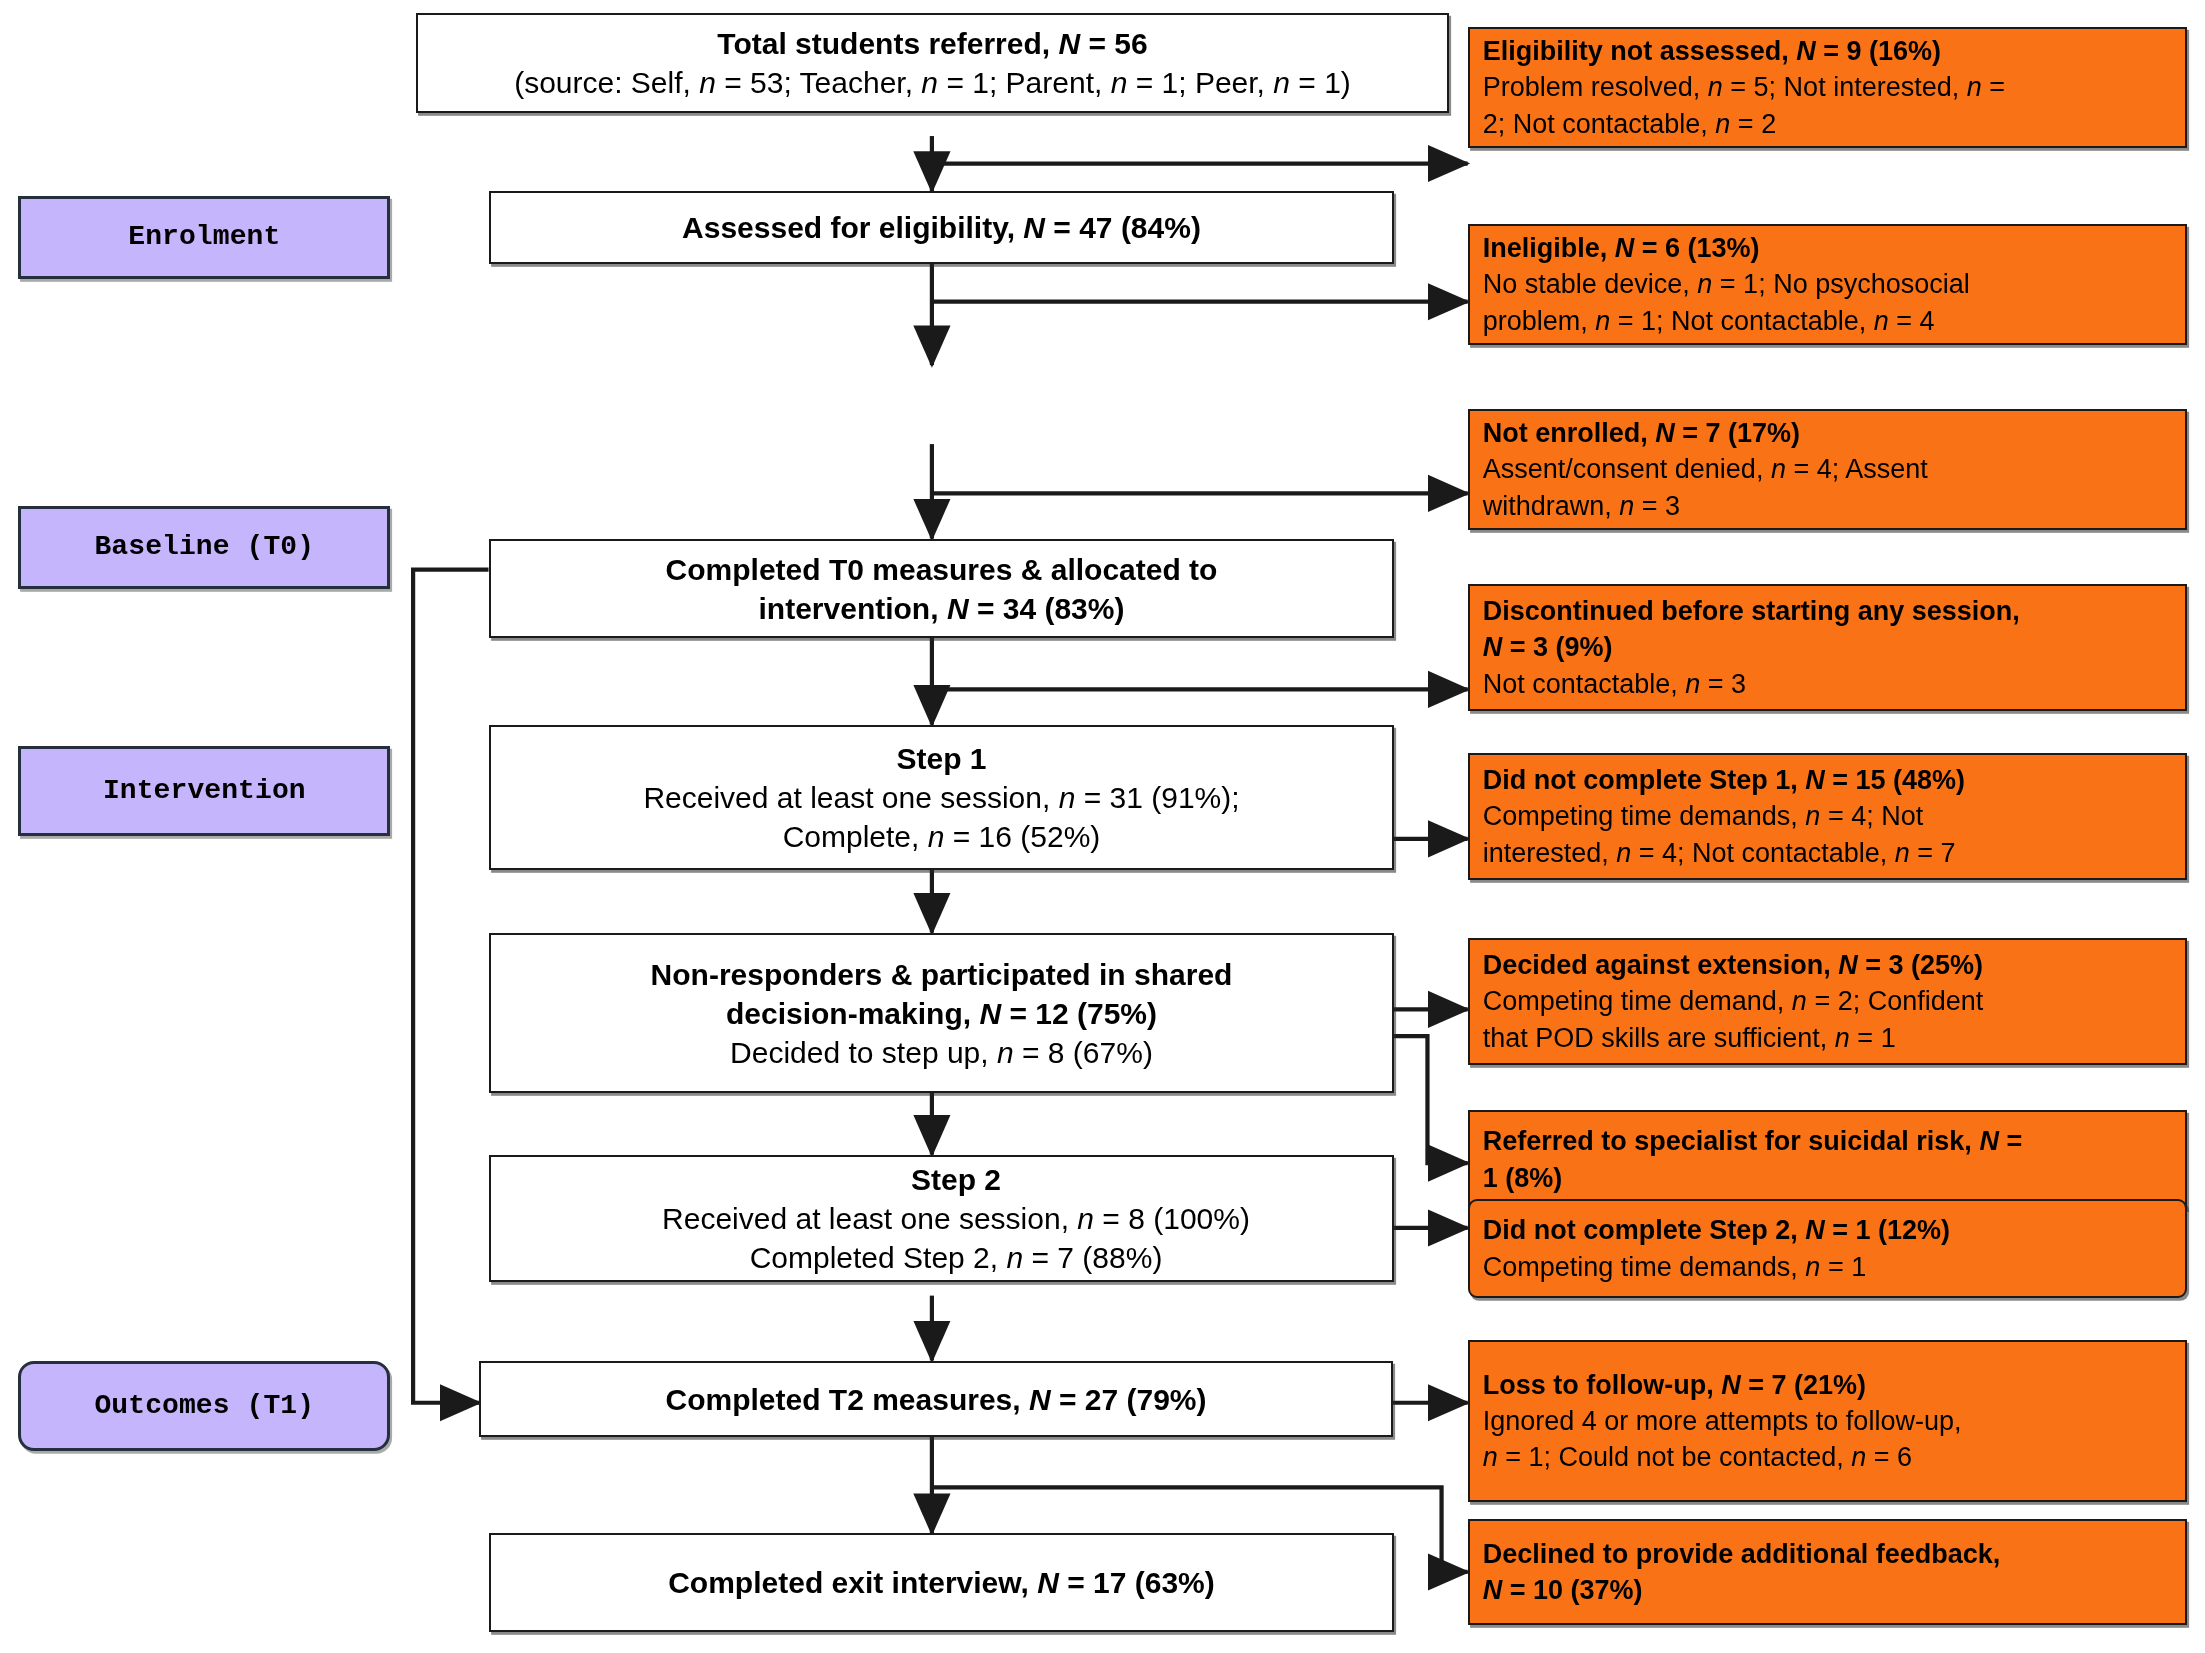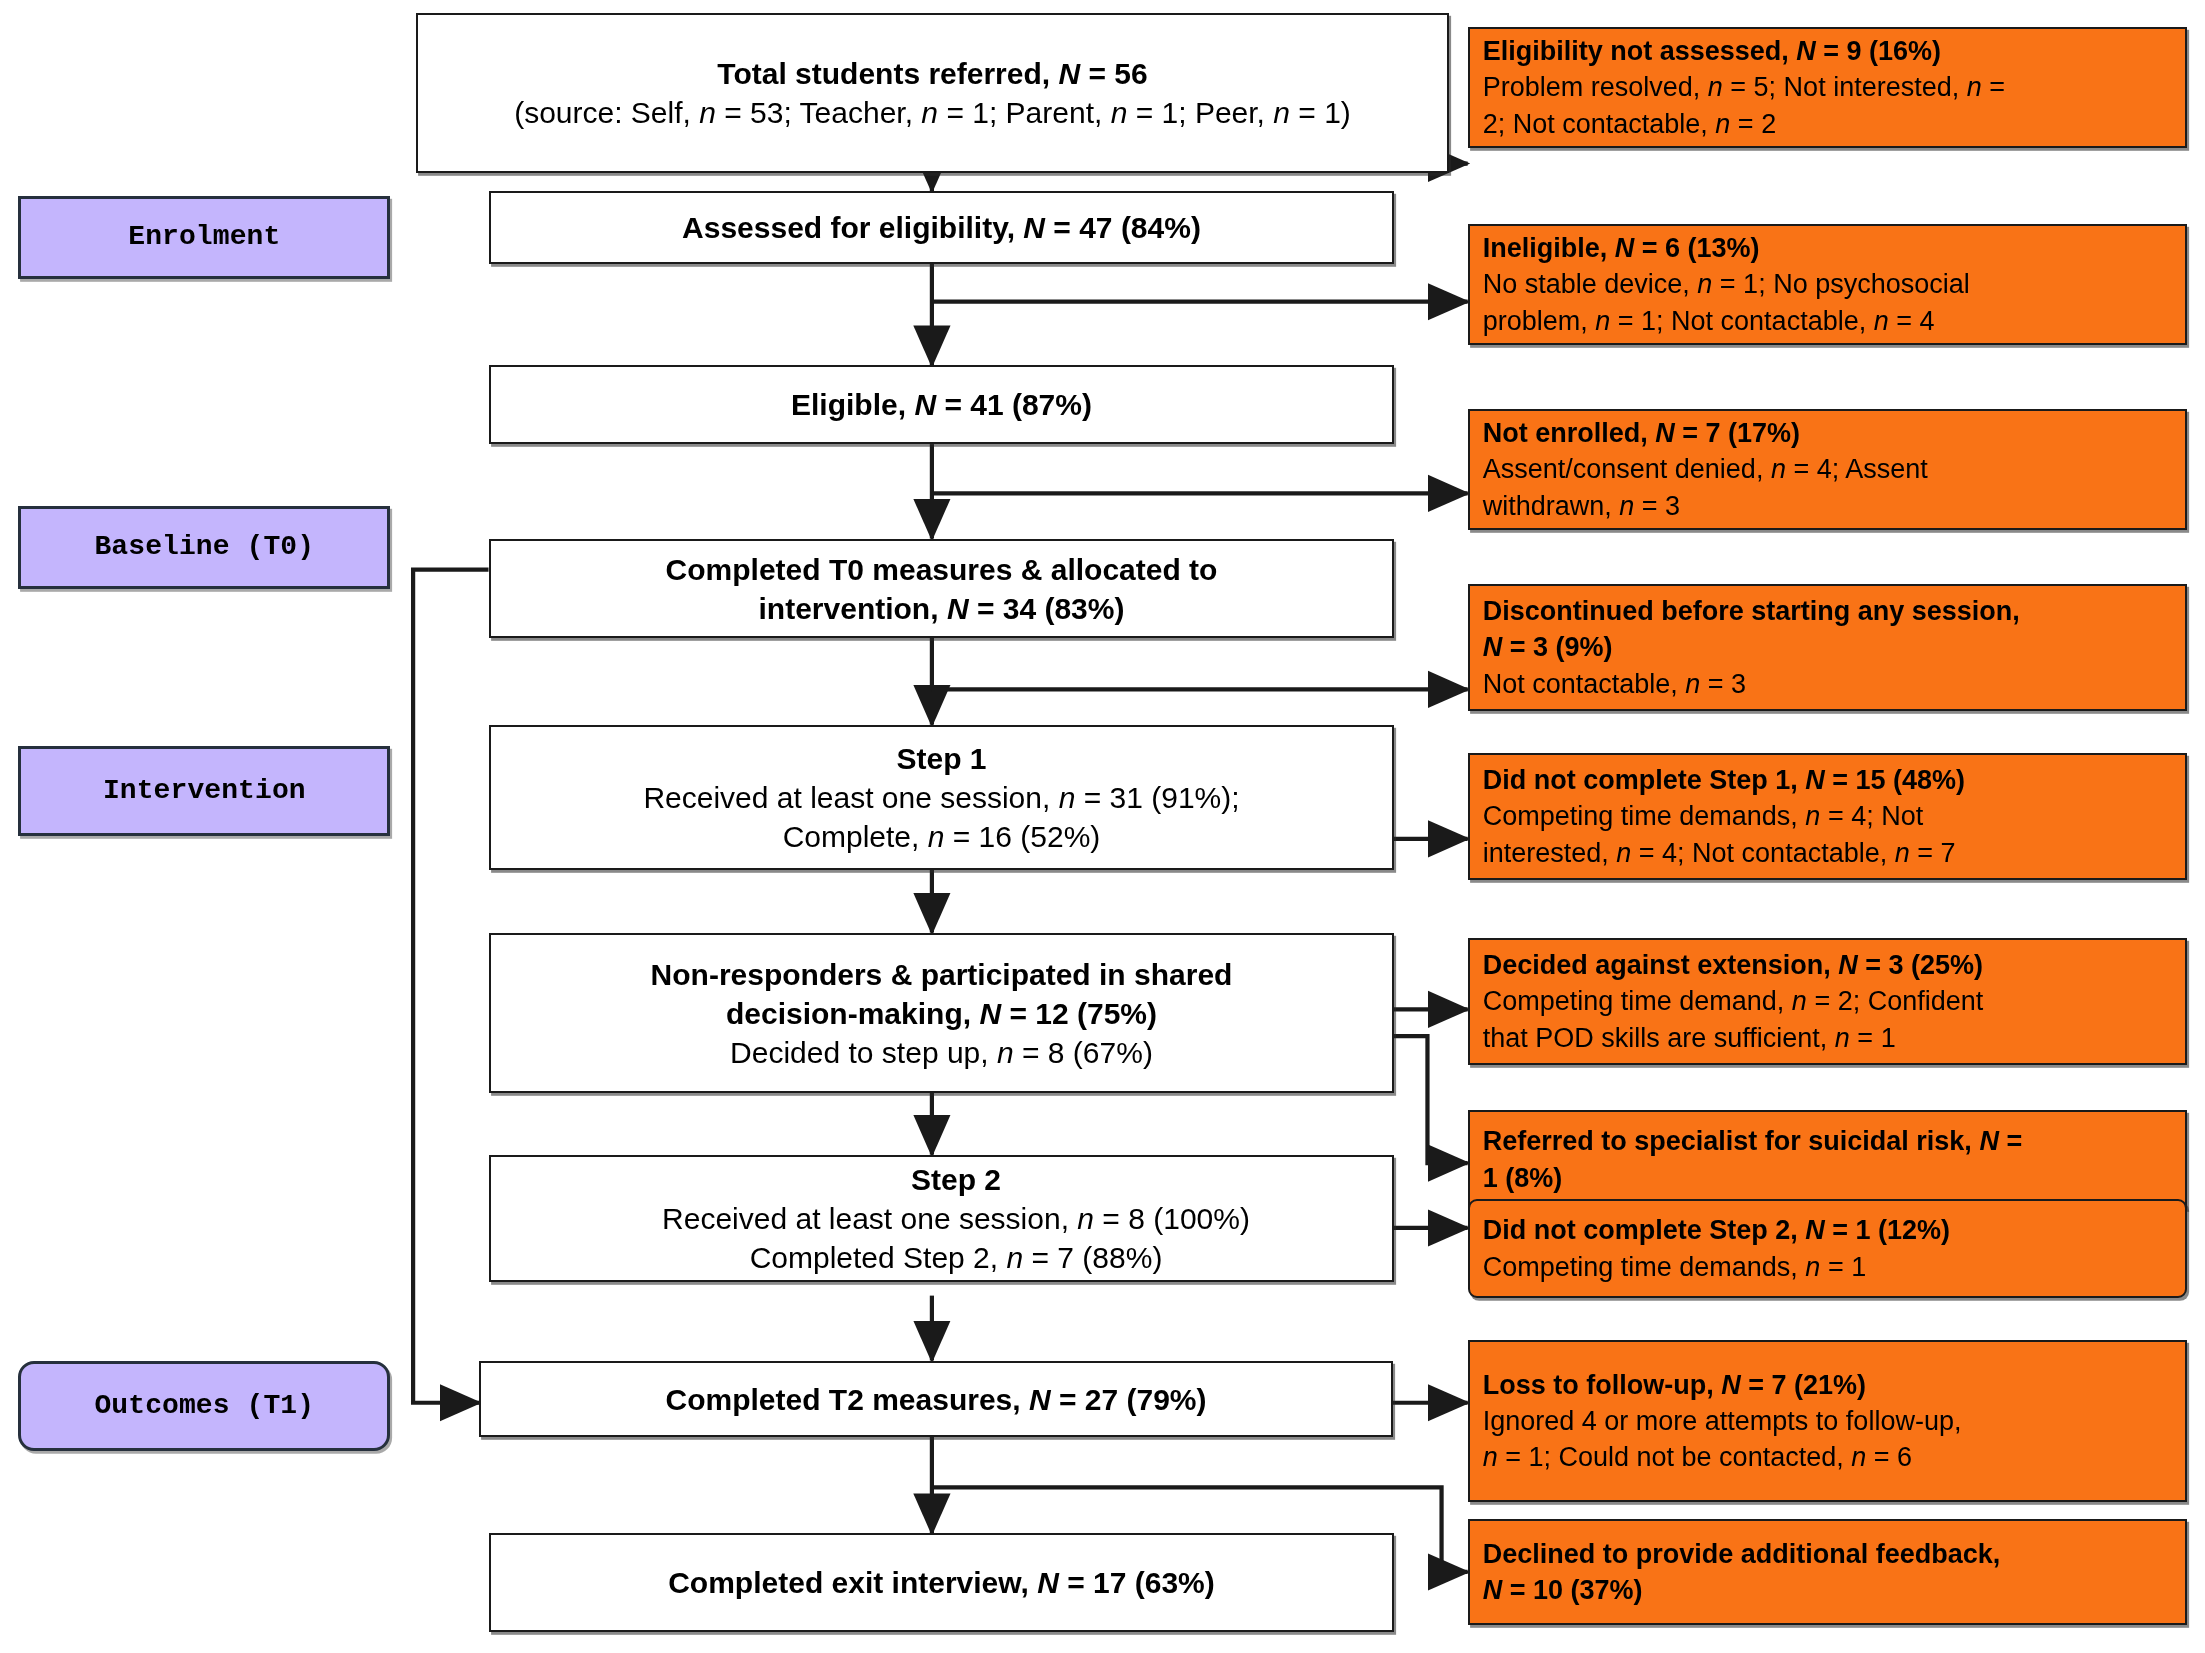--- a/index.html
+++ b/index.html
@@ -68,32 +68,29 @@
   <div class="node blue-box" style="left:18.3px;top:506px;width:372px;height:83px;">
     <span class="ln">Baseline (T0)</span>
   </div>
   <div class="node blue-box" style="left:18.3px;top:746px;width:372px;height:90px;">
     <span class="ln">Intervention</span>
   </div>
   <div class="node blue-box" style="left:18.3px;top:1361px;width:372px;height:90px;border-radius:16px;">
     <span class="ln">Outcomes (T1)</span>
   </div>
 
-  <div class="node white-box" style="left:416px;top:12.7px;width:1033px;height:160px;">
+  <div class="node white-box" style="left:416px;top:12.7px;width:1033px;height:100px;">
     <span class="ln b">Total students referred, <i>N</i> = 56</span>
     <span class="ln">(source: Self,  <i>n</i> = 53; Teacher, <i>n</i> = 1; Parent, <i>n</i> = 1; Peer, <i>n</i> = 1)</span>
   </div>
 
   <div class="node white-box" style="left:489px;top:191px;width:905px;height:73px;">
     <span class="ln b">Assessed for eligibility, <i>N</i> = 47 (84%)</span>
   </div>
 
-  <div class="node white-box" style="left:489px;top:365px;width:905px;height:79px;">
-    <span class="ln b">Eligible, <i>N</i> = 41 (87%)</span>
-  </div>
 
   <div class="node white-box" style="left:489px;top:539px;width:905px;height:99px;">
     <span class="ln b">Completed T0 measures &amp; allocated to</span>
     <span class="ln b">intervention, <i>N</i> = 34 (83%)</span>
   </div>
 
   <div class="node white-box" style="left:489px;top:725px;width:905px;height:145px;">
     <span class="ln b">Step 1</span>
     <span class="ln">Received at least one session, <i>n</i> = 31 (91%);</span>
     <span class="ln">Complete, <i>n</i> = 16 (52%)</span>

